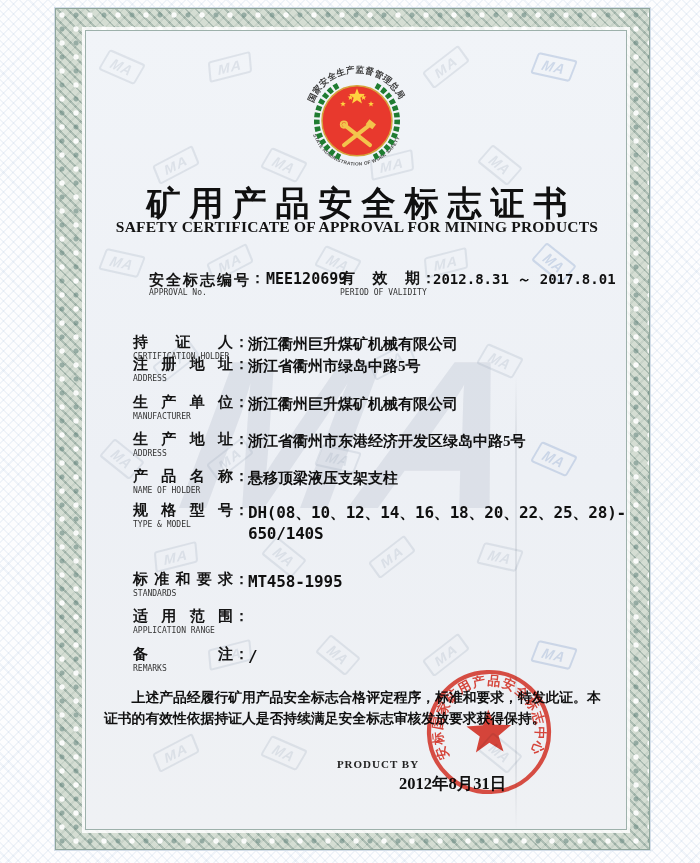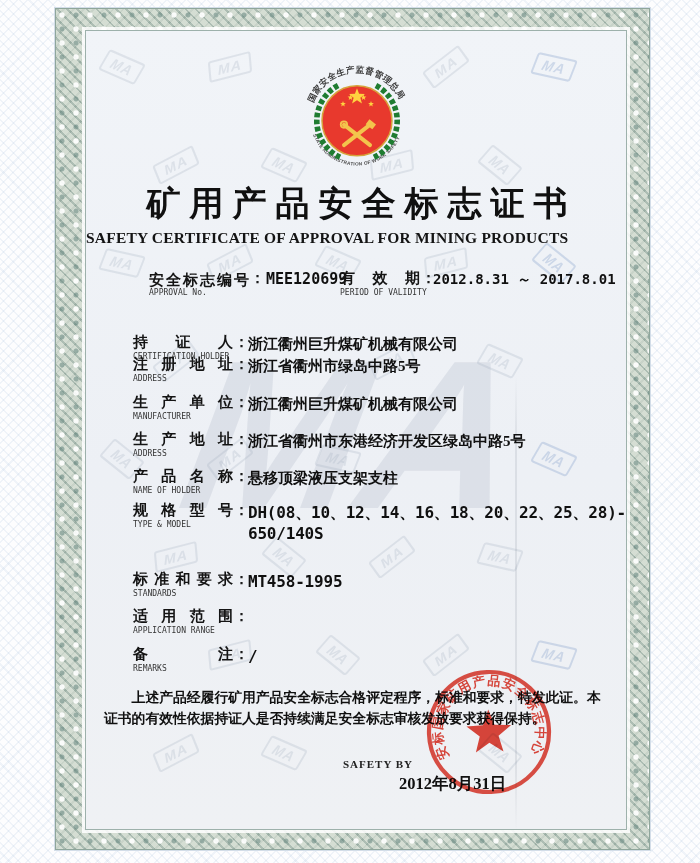--- a/index.html
+++ b/index.html
@@ -41,21 +41,21 @@
     font:italic 900 212px "Liberation Sans",sans-serif;line-height:212px;
     text-align:center;color:rgba(160,170,188,.22);transform:skewX(-10deg);}
   .crease{position:absolute;left:429px;top:345px;width:2px;height:455px;z-index:1;
     background:linear-gradient(180deg,transparent,rgba(110,120,135,.15) 15%,rgba(110,120,135,.15) 85%,transparent);}
   
   .ct{position:absolute;z-index:2;}
   .mono{font-family:"DejaVu Sans Mono","Liberation Mono",monospace;}
   .emblem{left:215px;top:32px;width:112px;height:112px;}
   .title-zh{left:0;top:150px;width:542px;text-align:center;
     font-size:34px;font-weight:700;letter-spacing:9px;text-indent:9px;color:#101010;}
-  .title-en{left:0;top:198px;width:542px;text-align:left;
+  .title-en{left:0;top:187px;width:542px;text-align:center;
     font-size:15.5px;font-weight:700;letter-spacing:.2px;color:#141414;}
   .zh-label{font-size:15px;font-weight:700;color:#141414;
     text-align:justify;text-align-last:justify;}
   .en-label{font-family:"DejaVu Sans Mono","Liberation Mono",monospace;
     font-size:8px;color:#333;letter-spacing:0;white-space:nowrap;}
   .val{font-size:15px;font-weight:600;color:#101010;white-space:nowrap;}
   .colon{font-size:15px;font-weight:700;}
   .approval{left:0;top:238px;width:542px;height:36px;}
   .approval span{position:absolute;}
   .a-zh{left:63px;top:2px;width:100px;}
@@ -221,21 +221,21 @@
           <div class="field-row" style="top: 614px;">
             <span class="f-zh zh-label">备注</span>
             <span class="f-colon colon">：</span>
             <span class="f-en en-label">REMARKS</span>
             <span class="f-val val mono">/</span>
           </div>
         </div>
 
       <div class="declaration ct">上述产品经履行矿用产品安全标志合格评定程序，标准和要求，特发此证。本证书的有效性依据持证人是否持续满足安全标志审核发放要求获得保持。</div>
 
-      <div class="issued-en ct">SAFETY BY</div>
+      <div class="issued-en ct">PRODUCT BY</div>
       <div class="issue-date ct">2012年8月31日</div>
 
       <svg class="stamp ct" viewBox="0 0 142 142">
         <circle cx="71" cy="71" r="60" fill="none" stroke="#e2382b" stroke-width="4.2" opacity="0.95"></circle>
         <use href="#unitStar" transform="translate(71,72) scale(23.5)" fill="#e2382b"></use>
         <text font-size="12.8" font-weight="bold" fill="#e2382b" letter-spacing="1.2">
           <textPath href="#stampArc">安标国家矿用产品安全标志中心</textPath>
         </text>
       </svg>
 

